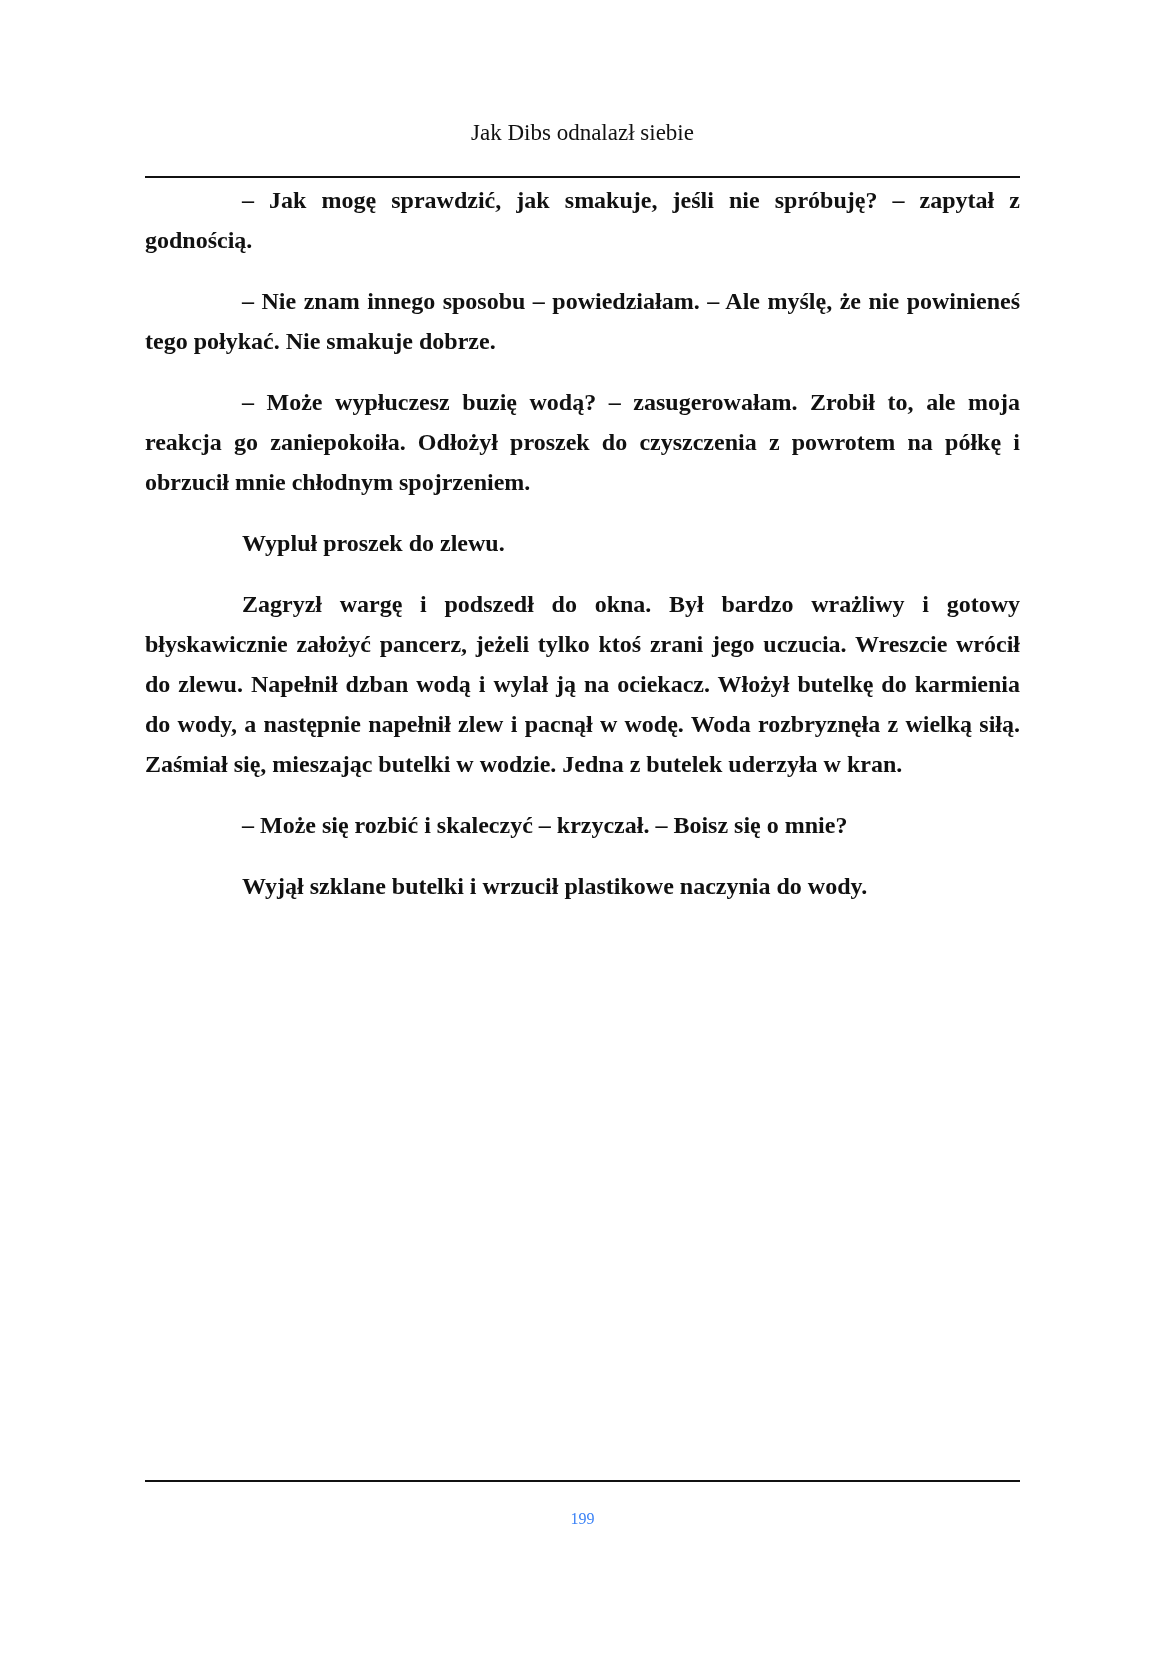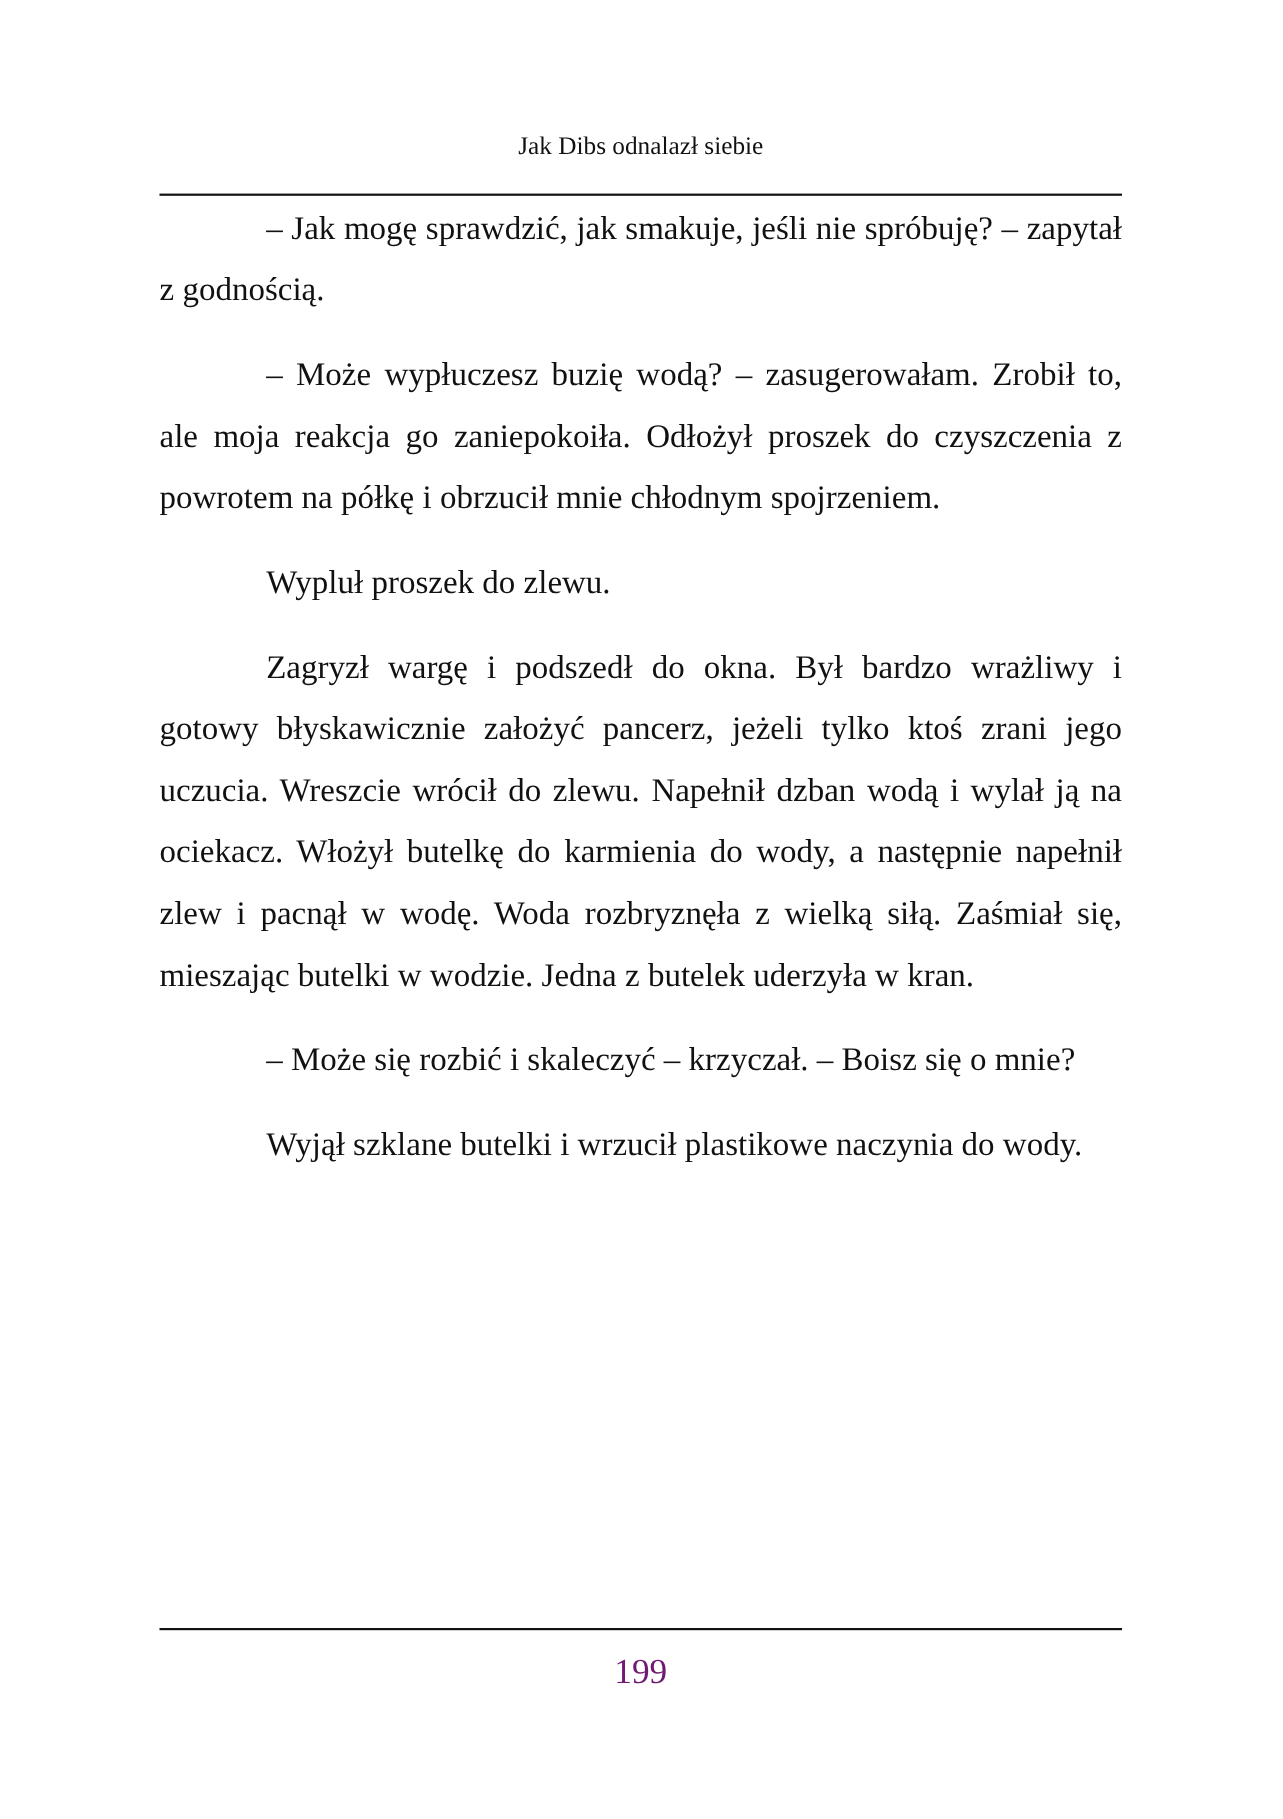--- a/index.html
+++ b/index.html
@@ -38,57 +38,59 @@
       width: 875px;
       top: 176px;
       height: 0;
       border-top: 2.5px solid #111;
     }
     .body-text {
       position: absolute;
       left: 145px;
       width: 875px;
       top: 180px;
-      font-size: 30px;
-      line-height: 56px;
+      font-size: 24px;
+      line-height: 40px;
       text-align: justify;
       hyphens: none;
+      font-weight: bold;
     }
     .body-text p {
       margin: 0 0 21px 0;
       text-indent: 97px;
     }
     .rule-bottom {
       position: absolute;
       left: 145px;
       width: 875px;
       top: 1480px;
       height: 0;
       border-top: 2.5px solid #111;
     }
     .folio {
       position: absolute;
       left: 145px;
       width: 875px;
       top: 1503px;
       text-align: center;
-      font-size: 32px;
+      font-size: 16px;
       line-height: 32px;
-      color: #701a75;
+      color: #3b82f6;
     }
   </style>
 </head>
 <body>
 
 <div class="page">
   <div class="running-head">Jak Dibs odnalazł siebie</div>
   <div class="rule-top"></div>
 
   <div class="body-text">
     <p>– Jak mogę sprawdzić, jak smakuje, jeśli nie spróbuję? – zapytał z godnością.</p>
+    <p>– Nie znam innego sposobu – powiedziałam. – Ale myślę, że nie powinieneś tego połykać. Nie smakuje dobrze.</p>
     <p>– Może wypłuczesz buzię wodą? – zasugerowałam. Zrobił to, ale moja reakcja go zaniepokoiła. Odłożył proszek do czyszczenia z powrotem na półkę i obrzucił mnie chłodnym spojrzeniem.</p>
     <p>Wypluł proszek do zlewu.</p>
     <p>Zagryzł wargę i podszedł do okna. Był bardzo wrażliwy i gotowy błyskawicznie założyć pancerz, jeżeli tylko ktoś zrani jego uczucia. Wreszcie wrócił do zlewu. Napełnił dzban wodą i wylał ją na ociekacz. Włożył butelkę do karmienia do wody, a następnie napełnił zlew i pacnął w wodę. Woda rozbryznęła z wielką siłą. Zaśmiał się, mieszając butelki w wodzie. Jedna z butelek uderzyła w kran.</p>
     <p>– Może się rozbić i skaleczyć – krzyczał. – Boisz się o mnie?</p>
     <p>Wyjął szklane butelki i wrzucił plastikowe naczynia do wody.</p>
   </div>
 
   <div class="rule-bottom"></div>
   <div class="folio">199</div>
 </div>

